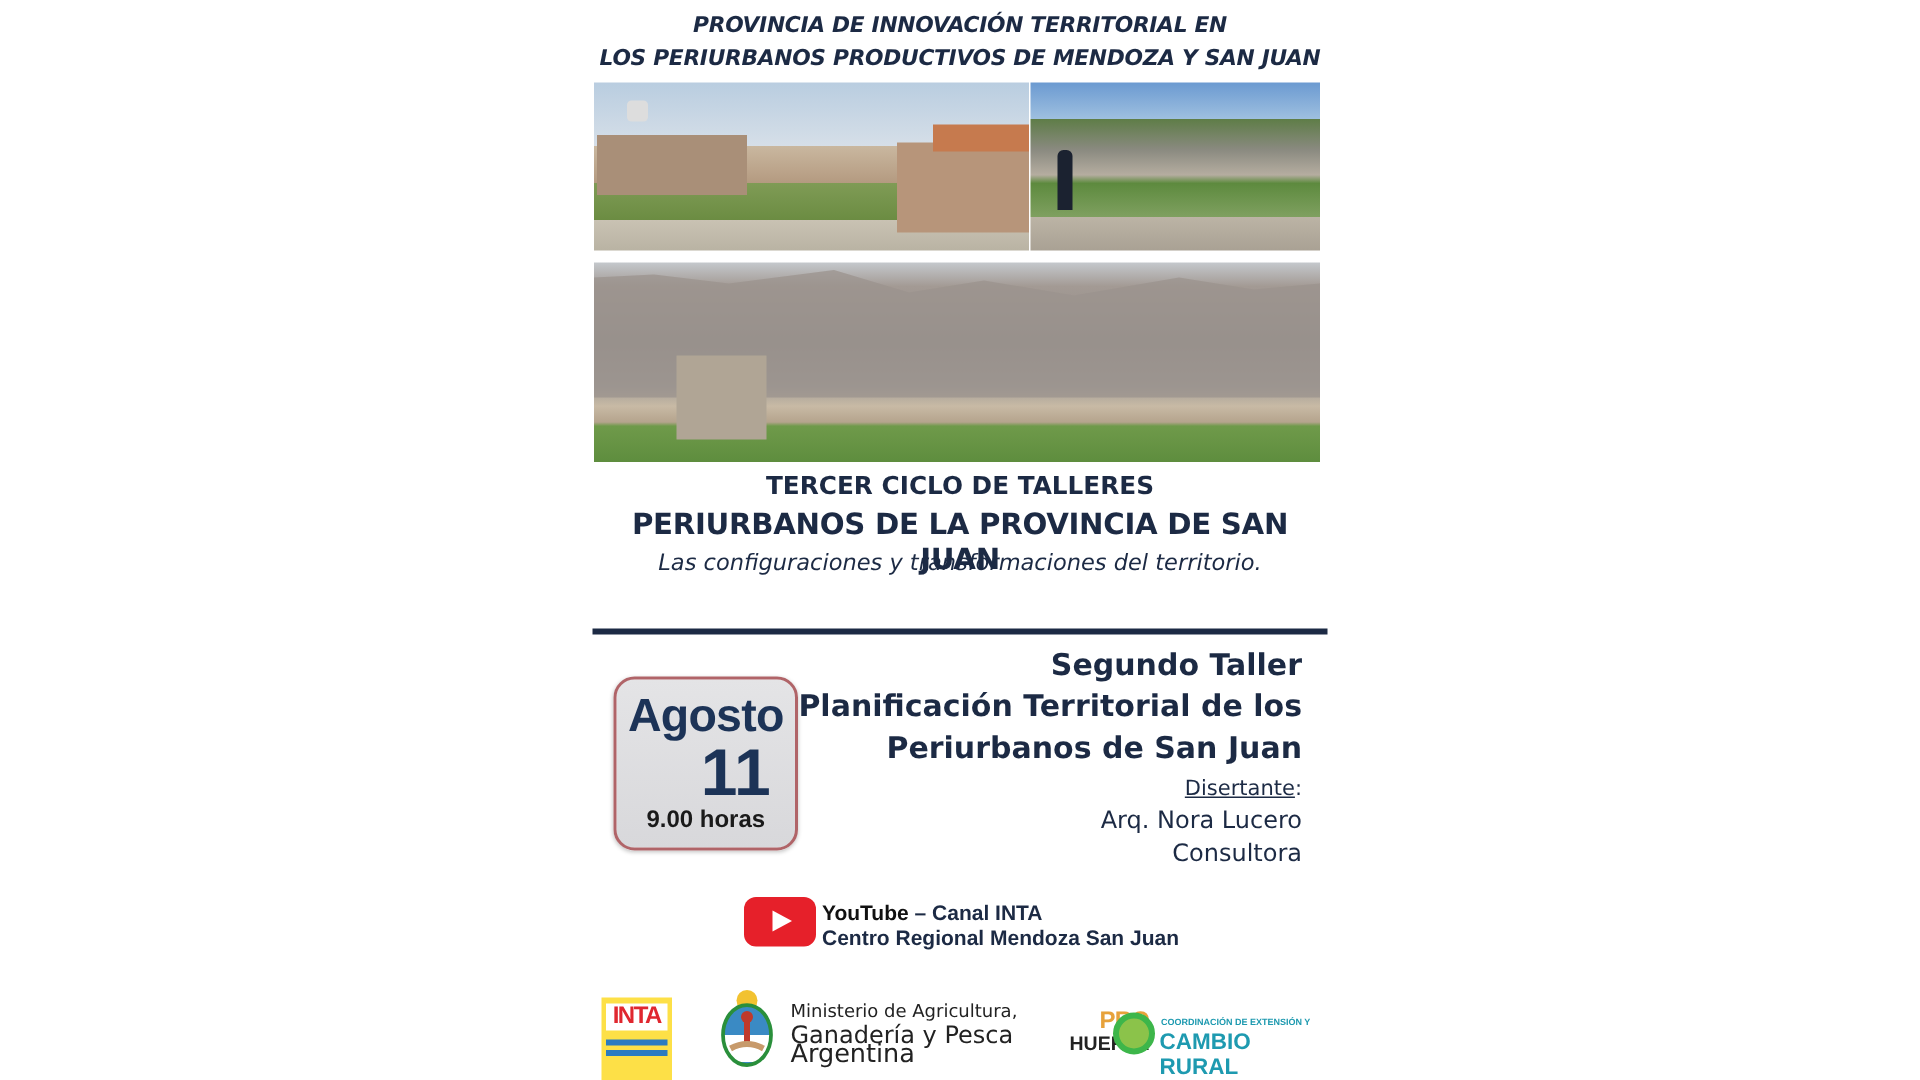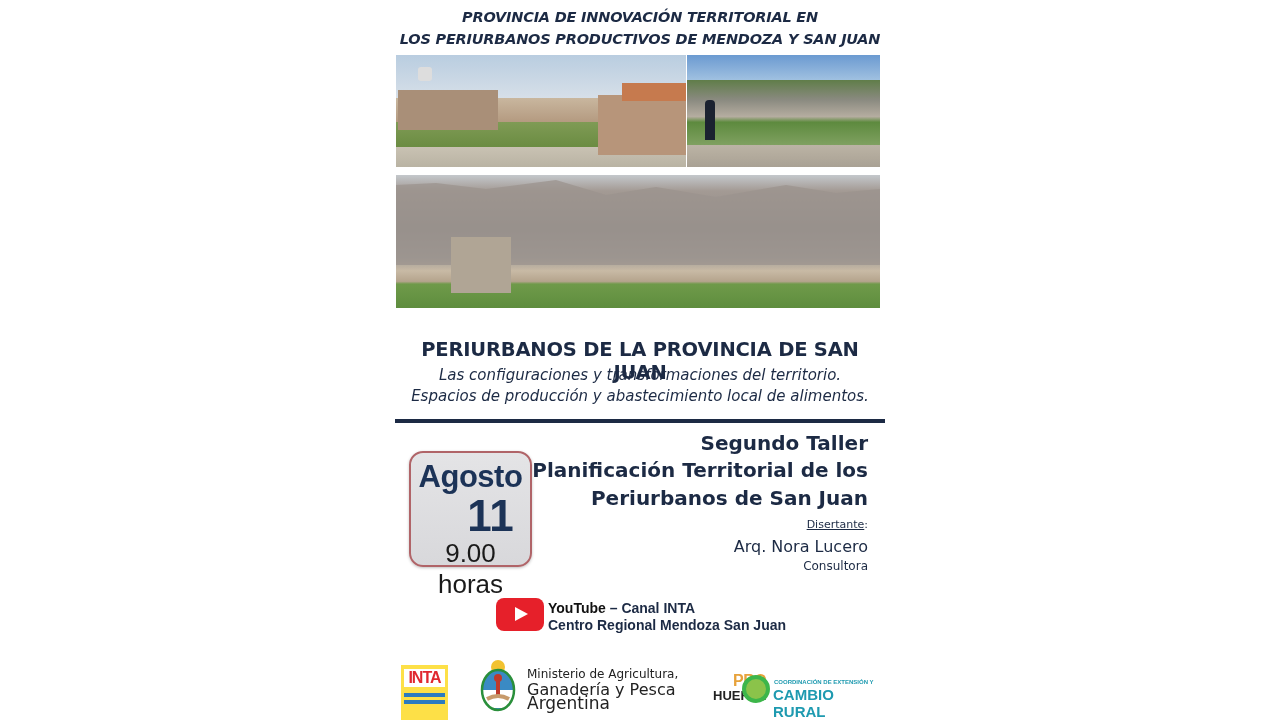--- a/index.html
+++ b/index.html
@@ -26,30 +26,30 @@
   .cycle-title { position: absolute; left: 0; top: 314px; width: 490px; text-align: center; font-weight: bold; font-size: 16.5px; color: #1c2a44; }
   .province-title { position: absolute; left: 0; top: 338px; width: 490px; text-align: center; font-weight: bold; font-size: 19.5px; color: #1c2a44; letter-spacing: -0.2px; }
   .subtitle { position: absolute; left: 0; width: 490px; text-align: center; font-style: italic; font-size: 15px; color: #1c2a44; }
   .subtitle.l1 { top: 366px; }
   .subtitle.l2 { top: 387px; }
   .divider { position: absolute; left: 0; top: 419px; width: 490px; height: 4px; background: #1c2a44; }
 
   .date-card { position: absolute; left: 14px; top: 451px; width: 123px; height: 116px; border: 2px solid #b06468; border-radius: 14px; background: linear-gradient(#e4e4e6, #d8d8db); box-shadow: 0 1px 3px rgba(0,0,0,0.25); text-align: center; font-family: "Liberation Sans", sans-serif; color: #1c3357; }
   .date-month { position: absolute; left: 0; width: 100%; top: 6px; font-size: 31px; font-weight: bold; letter-spacing: -0.5px; }
   .date-day { position: absolute; left: 0; width: 100%; top: 38px; font-size: 44px; font-weight: bold; margin-left: 20px; }
-  .date-time { position: absolute; left: 0; width: 100%; top: 85px; font-size: 26px; font-weight: normal; color: #1a1a1a; }
+  .date-time { position: absolute; left: 0; width: 100%; top: 85px; font-size: 16px; font-weight: bold; color: #1a1a1a; }
 
   .workshop { position: absolute; right: 17px; text-align: center; color: #1c2a44; font-weight: bold; font-size: 20px; }
   .workshop.w1 { top: 431px; }
   .workshop.w2 { top: 458px; }
   .workshop.w3 { top: 486px; }
-  .speaker-label { position: absolute; right: 17px; top: 518px; font-size: 11px; color: #1c2a44; }
+  .speaker-label { position: absolute; right: 17px; top: 518px; font-size: 14px; color: #1c2a44; }
   .speaker-label u { text-decoration: underline; }
   .speaker-name { position: absolute; right: 17px; top: 537px; font-size: 16px; color: #1c2a44; }
-  .speaker-role { position: absolute; right: 17px; top: 559px; font-size: 12px; color: #1c2a44; margin-left: 32px; }
+  .speaker-role { position: absolute; right: 17px; top: 559px; font-size: 16px; color: #1c2a44; margin-left: 32px; }
 
   .yt-button { position: absolute; left: 101px; top: 598px; width: 48px; height: 33px; background: #e6202a; border-radius: 8px; }
   .yt-button::after { content: ""; position: absolute; left: 19px; top: 9px; border-left: 13px solid #fff; border-top: 7.5px solid transparent; border-bottom: 7.5px solid transparent; }
   .yt-line1 { position: absolute; left: 153px; top: 600px; font-family: "Liberation Sans", sans-serif; font-size: 14px; font-weight: bold; color: #1c2a44; }
   .yt-line1 .brand { color: #111; }
   .yt-line2 { position: absolute; left: 153px; top: 617px; font-family: "Liberation Sans", sans-serif; font-size: 14px; font-weight: bold; color: #1c2a44; }
 
   .logo-inta { position: absolute; left: 6px; top: 665px; width: 47px; height: 62px; background: #fde047; }
   .logo-inta .txt { position: absolute; left: 0; top: 4px; width: 100%; text-align: center; font-family: "Liberation Sans", sans-serif; font-weight: bold; color: #e0272f; font-size: 16px; letter-spacing: -1px; background: #fff; margin: 0 3px; width: 41px; }
   .logo-inta .bar { position: absolute; left: 3px; width: 41px; height: 4px; background: #2b7bc0; }
@@ -83,23 +83,23 @@
   <div class="photo photo-b">
     <div class="person"></div>
   </div>
   <div class="photo photo-c">
     <svg class="mountains" viewBox="0 0 484 133" preserveAspectRatio="none">
       <path d="M0 10 L40 8 L90 14 L160 5 L210 20 L260 12 L320 22 L390 10 L440 18 L484 14 L484 90 L0 90 Z" fill="#9b938e" opacity="0.75"></path>
     </svg>
     <div class="tower"></div>
   </div>
 
+  <div class="cycle-title">TERCER CICLO DE TALLERES</div>
   <div class="province-title">PERIURBANOS DE LA PROVINCIA DE SAN JUAN</div>
   <div class="subtitle l1">Las configuraciones y transformaciones del territorio.</div>
-  <div class="subtitle l2">Espacios de producción y abastecimiento local de alimentos.</div>
   <div class="divider"></div>
 
   <div class="date-card">
     <div class="date-month">Agosto</div>
     <div class="date-day">11</div>
     <div class="date-time">9.00 horas</div>
   </div>
 
   <div class="workshop w1">Segundo Taller</div>
   <div class="workshop w2">Planificación Territorial de los</div>

